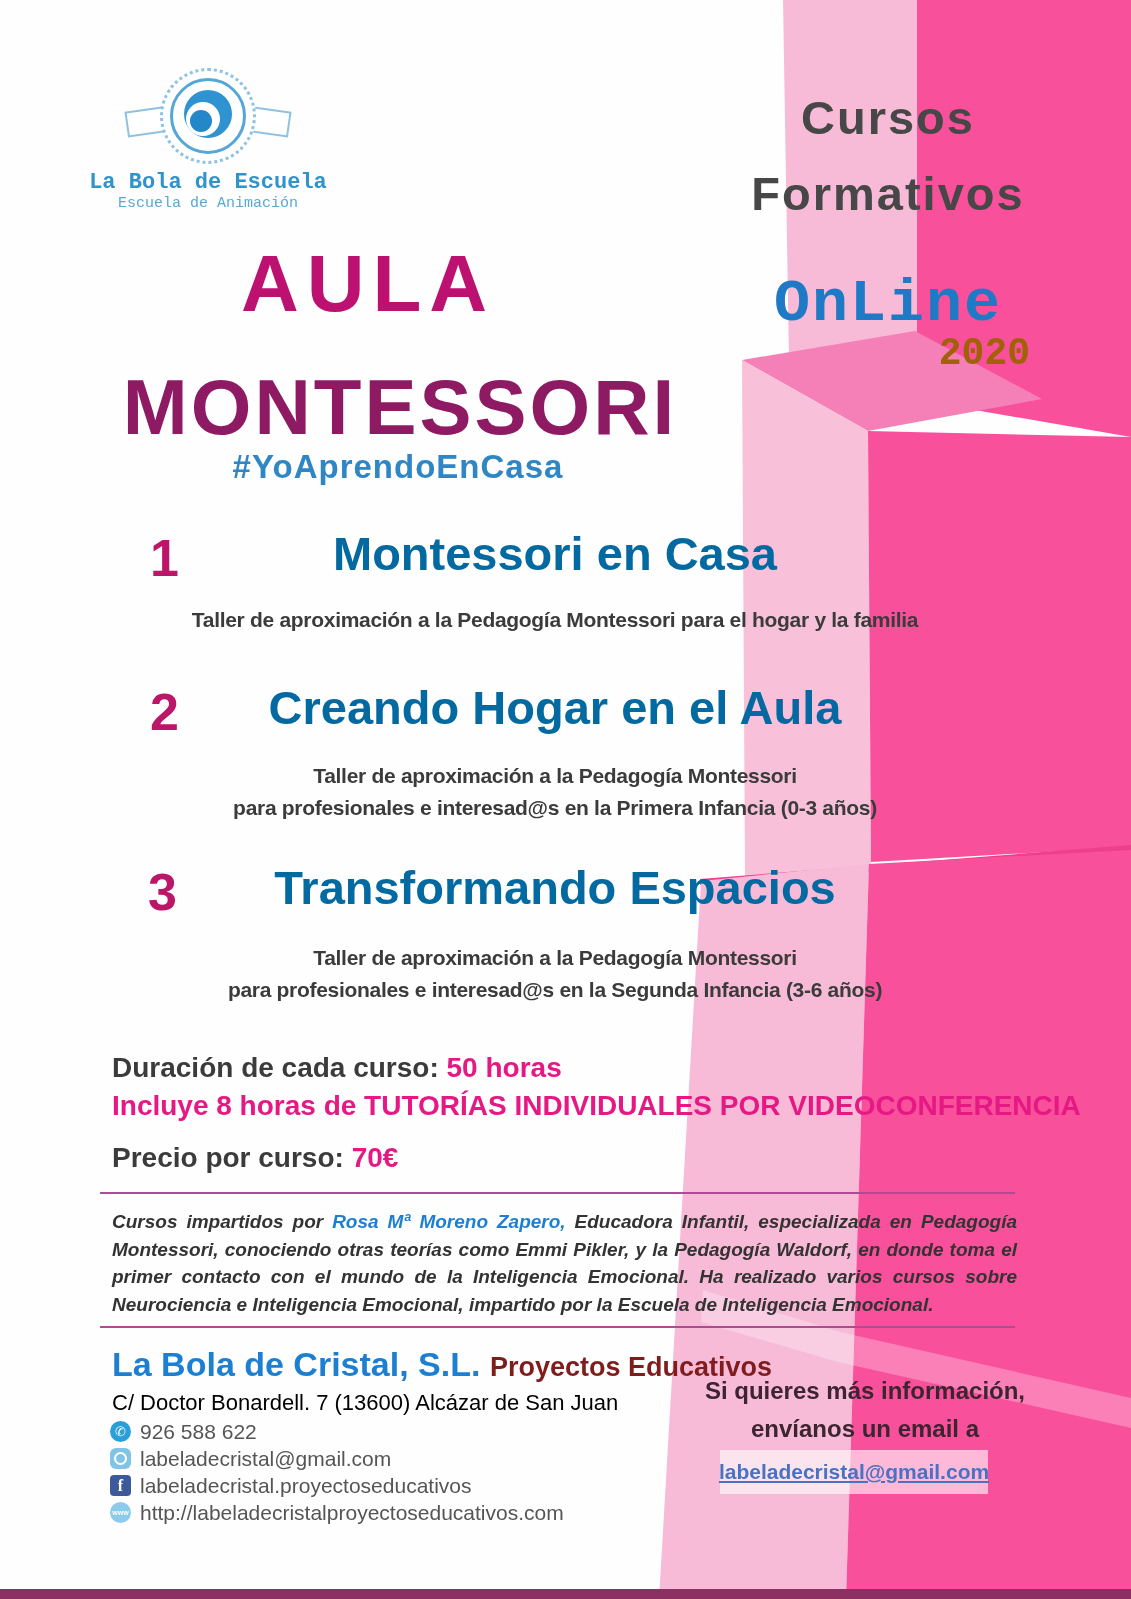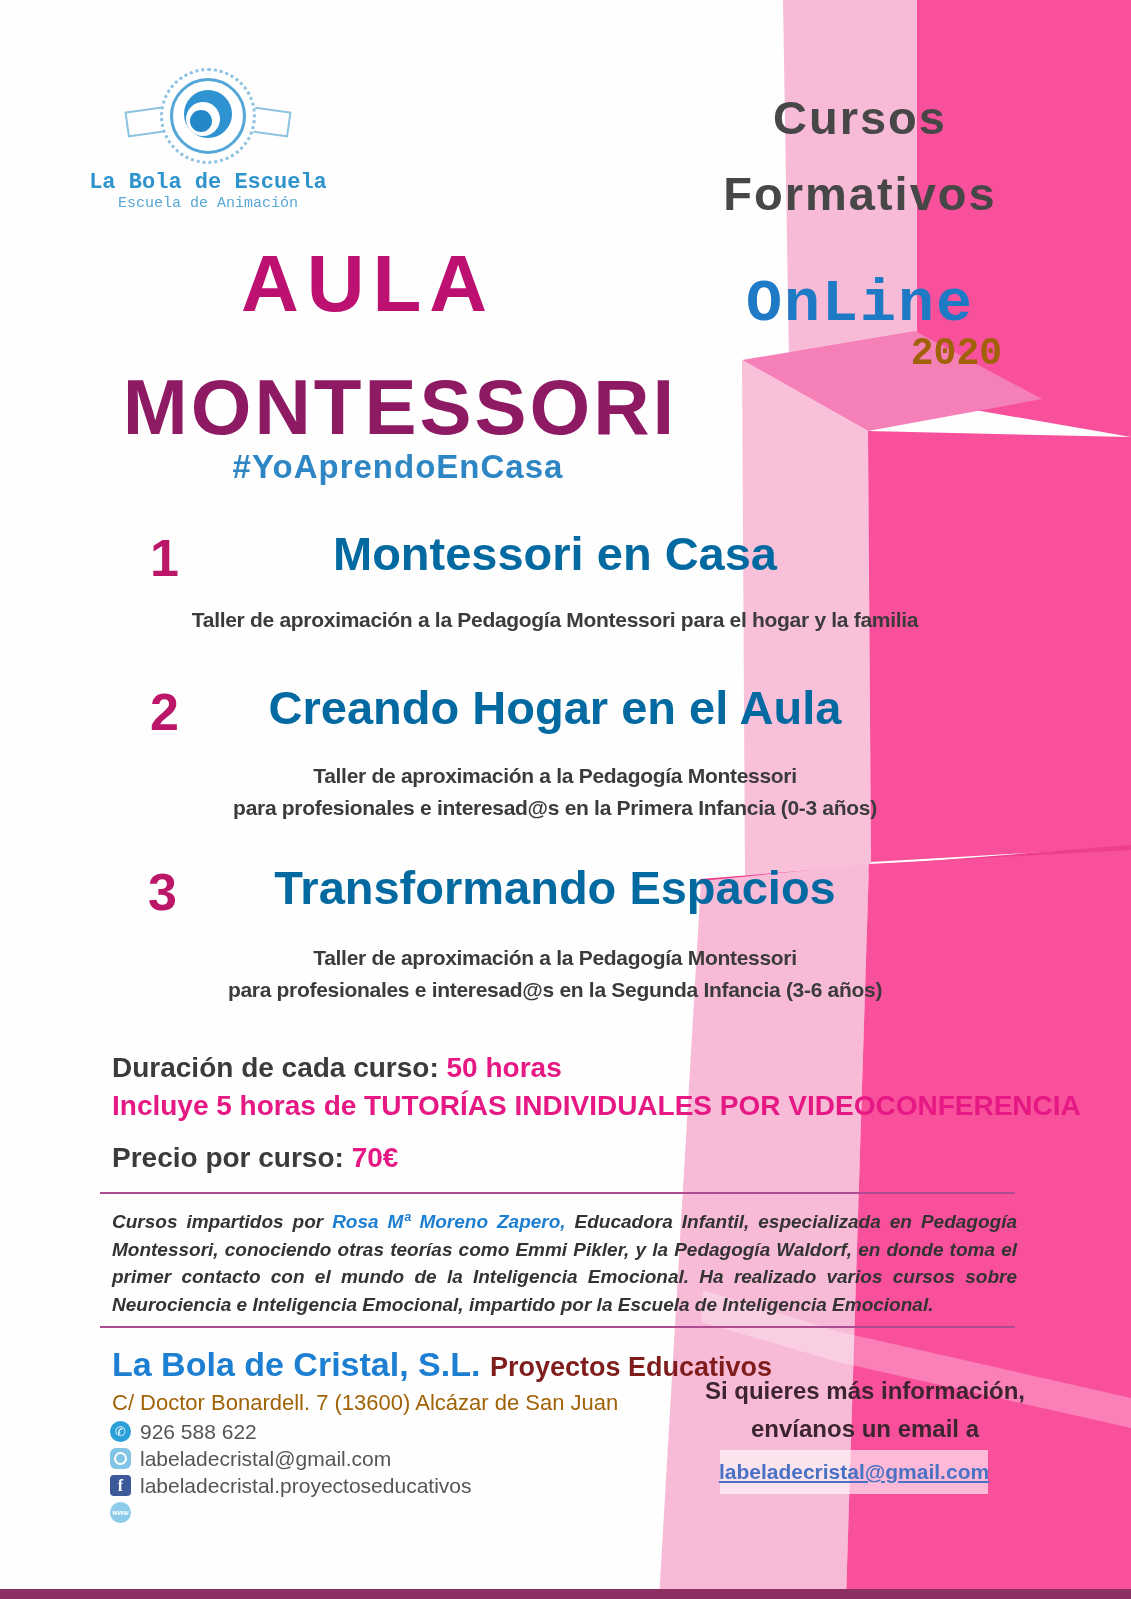--- a/index.html
+++ b/index.html
@@ -36,21 +36,21 @@
   .badge .ribbon.r { right:-34px; transform:rotate(8deg); }
   .badge .scallop { position:absolute; inset:0; border-radius:50%; border:3px dotted #8ec2e2; background:#fff; }
   .badge .ring { position:absolute; inset:10px; border-radius:50%; border:3px solid #55a7d8; background:#fff; }
   .badge .ball { position:absolute; left:24px; top:22px; width:48px; height:48px; border-radius:50%; background:#2e93d0; }
   .badge .ball-hole { position:absolute; left:26px; top:34px; width:34px; height:34px; border-radius:50%; background:#fff; }
   .badge .ball-core { position:absolute; left:30px; top:42px; width:22px; height:22px; border-radius:50%; background:#2387c8; }
   .logo-name { margin-top:6px; font-family:"Liberation Mono", monospace; font-weight:bold; font-size:22px; color:#2f93cc; white-space:nowrap; }
   .logo-sub  { font-family:"Liberation Mono", monospace; font-size:15px; color:#58a8d4; white-space:nowrap; }
 
   
-  .hdr { left:660px; top:80px; width:400px; text-align:center; }
+  .hdr { left:688px; top:80px; width:400px; text-align:center; }
   .hdr-line { font-weight:bold; font-size:47px; color:#474747; letter-spacing:2px; line-height:76px; }
   .hdr-online { font-family:"Liberation Mono", monospace; font-weight:bold; font-size:60px; color:#1f7ac6; letter-spacing:2px; line-height:58px;margin-top:43px; }
   .hdr-year { font-family:"Liberation Mono", monospace; font-weight:bold; font-size:38px; color:#a16207; text-align:right; padding-right:58px; line-height:42px; }
 
   
   .t-aula { left:128px; top:238px; width:480px; text-align:center; font-weight:bold; font-size:80px; letter-spacing:8px; color:#bd1172; }
   .t-mont { left:70px; top:362px; width:660px; text-align:center; font-weight:bold; font-size:78px; letter-spacing:3px; color:#8e1a63; }
   .t-hash { left:128px; top:448px; width:540px; text-align:center; font-weight:bold; font-size:33px; letter-spacing:1px; color:#2e86c5; }
 
   
@@ -66,21 +66,21 @@
   .rule { left:100px; width:915px; height:2px; background:#b04a92; }
 
   
   .instructor { left:112px; top:1208px; width:905px; font-weight:bold; font-style:italic; font-size:19px; line-height:27.5px; color:#333; text-align:justify; }
   .instructor .name { color:#1d7fd2; }
 
   
   .company { left:112px; top:1345px; white-space:nowrap; }
   .company .main { font-weight:bold; font-size:34px; color:#1d7fd2; }
   .company .suffix { font-weight:bold; font-size:27px; color:#7f1d1d; }
-  .address { left:112px; top:1390px; font-size:22px; color:#a16207; white-space:nowrap; }
+  .address { left:112px; top:1390px; font-size:22px; color:#000000; white-space:nowrap; }
   .contacts { left:110px; top:1418px; }
   .contact-row { display:flex; align-items:center; height:27px; }
   .cicon { width:21px; height:21px; margin-right:9px; flex:0 0 auto; position:relative;
            display:flex; align-items:center; justify-content:center; color:#fff; }
   .icon-phone { background:#2b9fd8; border-radius:50%; font-size:13px; }
   .icon-instagram { background:#82c4e6; border-radius:6px; }
   .icon-instagram::before { content:""; width:9px; height:9px; border:2px solid #fff; border-radius:50%; }
   .icon-facebook { background:#3c5a99; border-radius:4px; font-family:"Liberation Serif", serif; font-weight:bold; font-size:16px; }
   .icon-web { background:#8ccbe9; border-radius:50%; font-size:7px; font-weight:bold; letter-spacing:0; }
   .contact-text { font-size:21px; color:#555; white-space:nowrap; }
@@ -149,21 +149,21 @@
     <div class="abs course-desc" style="left:105px; top:792px;">para profesionales e interesad@s en la Primera Infancia (0-3 años)</div>
 
     <div class="abs course-num" style="left:148px; top:862px;">3</div>
     <div class="abs course-title" style="left:205px; top:860px;">Transformando Espacios</div>
     <div class="abs course-desc" style="left:105px; top:942px;">Taller de aproximación a la Pedagogía Montessori</div>
     <div class="abs course-desc" style="left:105px; top:974px;">para profesionales e interesad@s en la Segunda Infancia (3-6 años)</div>
 
     <div class="abs detail" style="top:1052px;">
       <span>Duración de cada curso: </span><span class="pinktxt">50 horas</span>
     </div>
-    <div class="abs detail pinktxt" style="top:1090px;">Incluye 5 horas de TUTORÍAS INDIVIDUALES  POR VIDEOCONFERENCIA</div>
+    <div class="abs detail pinktxt" style="top:1090px;">Incluye 8 horas de TUTORÍAS INDIVIDUALES  POR VIDEOCONFERENCIA</div>
     <div class="abs detail" style="top:1142px;">
       <span>Precio por curso:  </span><span class="pinktxt">70€</span>
     </div>
 
     <div class="abs rule" style="top:1192px;"></div>
 
     <div class="abs instructor"><span>Cursos impartidos por </span><span class="name">Rosa Mª Moreno Zapero,</span><span> Educadora Infantil, especializada en Pedagogía Montessori, conociendo otras teorías como Emmi Pikler, y la Pedagogía Waldorf, en donde  toma el primer contacto con el mundo de la Inteligencia Emocional. Ha realizado varios cursos sobre Neurociencia e Inteligencia Emocional, impartido por la Escuela de Inteligencia Emocional.</span></div>
 
     <div class="abs rule" style="top:1326px;"></div>
 
@@ -180,20 +180,21 @@
       <div class="contact-row">
         <span class="cicon icon-instagram"></span>
         <span class="contact-text">labeladecristal@gmail.com</span>
       </div>
       <div class="contact-row">
         <span class="cicon icon-facebook">f</span>
         <span class="contact-text">labeladecristal.proyectoseducativos</span>
       </div>
       <div class="contact-row">
         <span class="cicon icon-web">www</span>
+        <span class="contact-text">http://labeladecristalproyectoseducativos.com</span>
       </div>
     </div>
 
     <div class="abs info">
       <div class="info-l1">Si quieres más información,</div>
       <div class="info-l2">envíanos un email a</div>
     </div>
     <div class="abs email-band">
       <a class="email-link">labeladecristal@gmail.com</a>
     </div>

